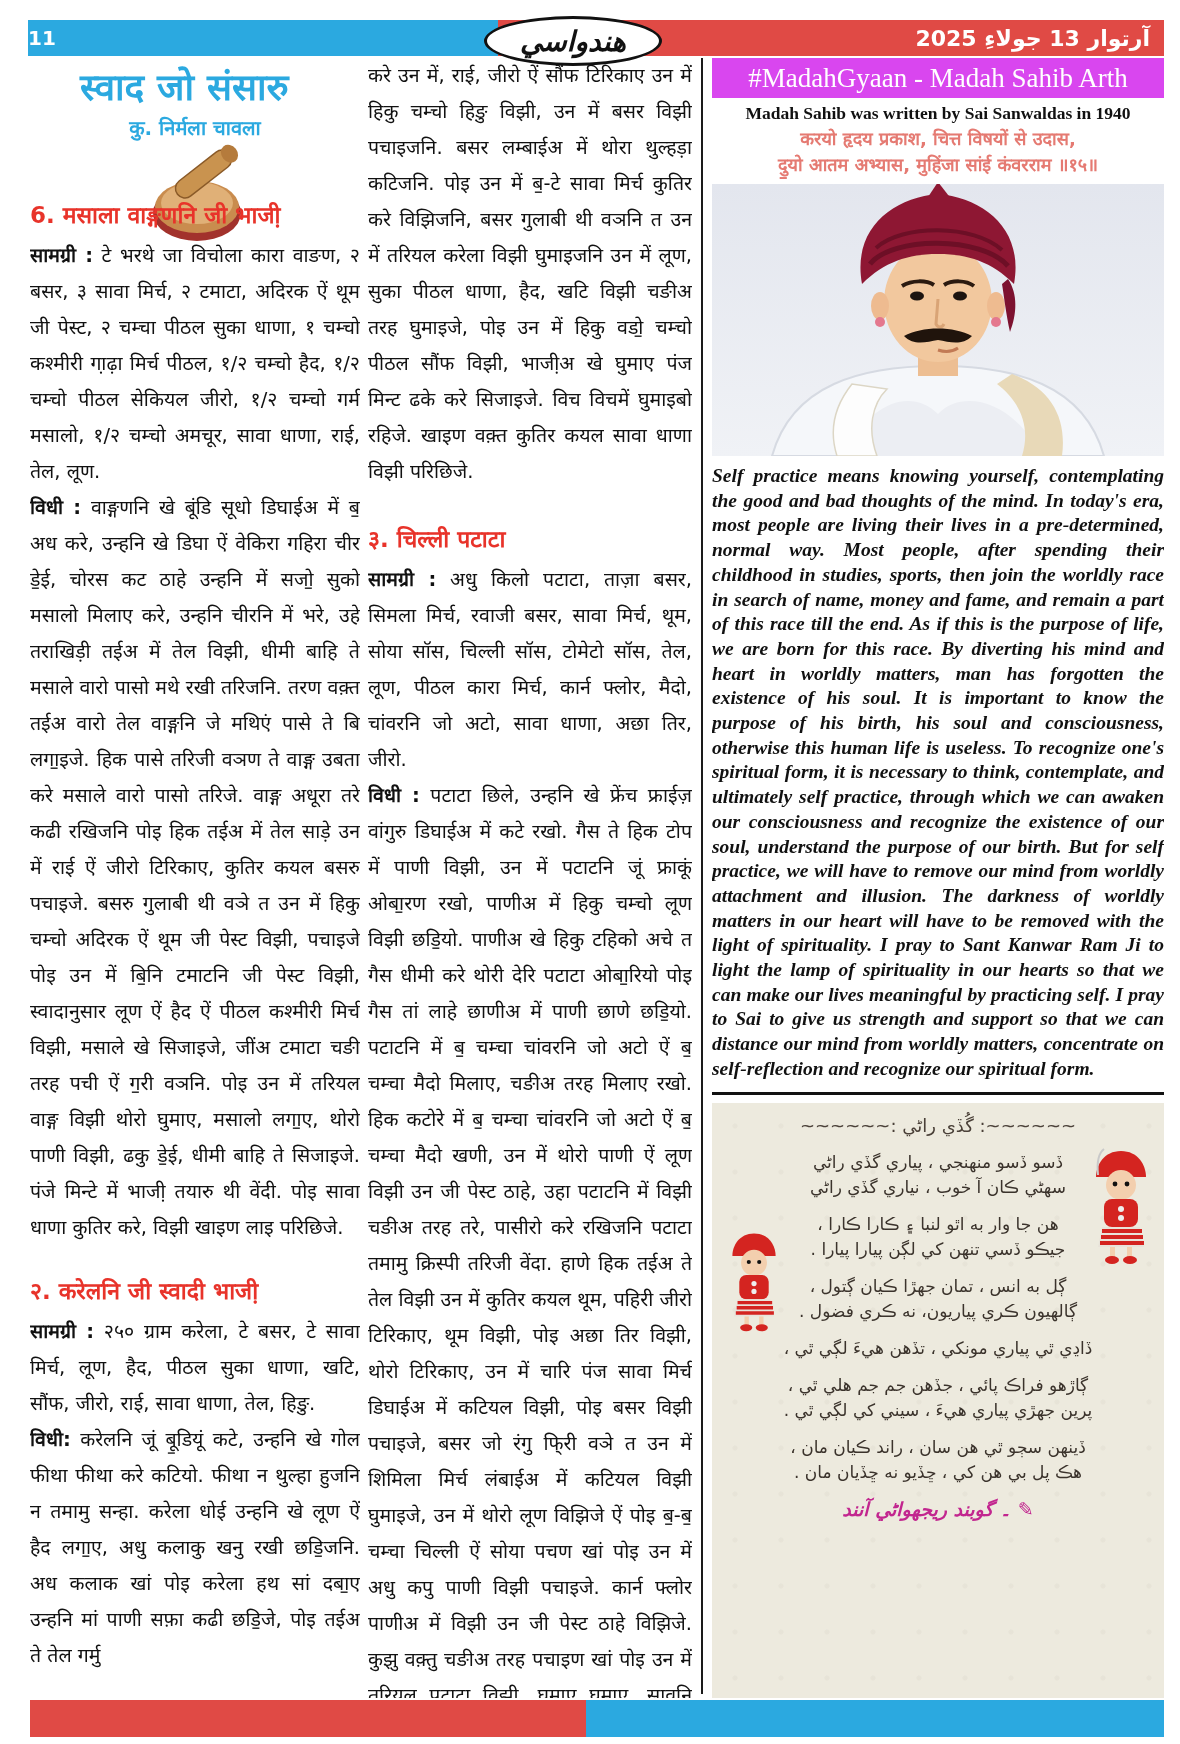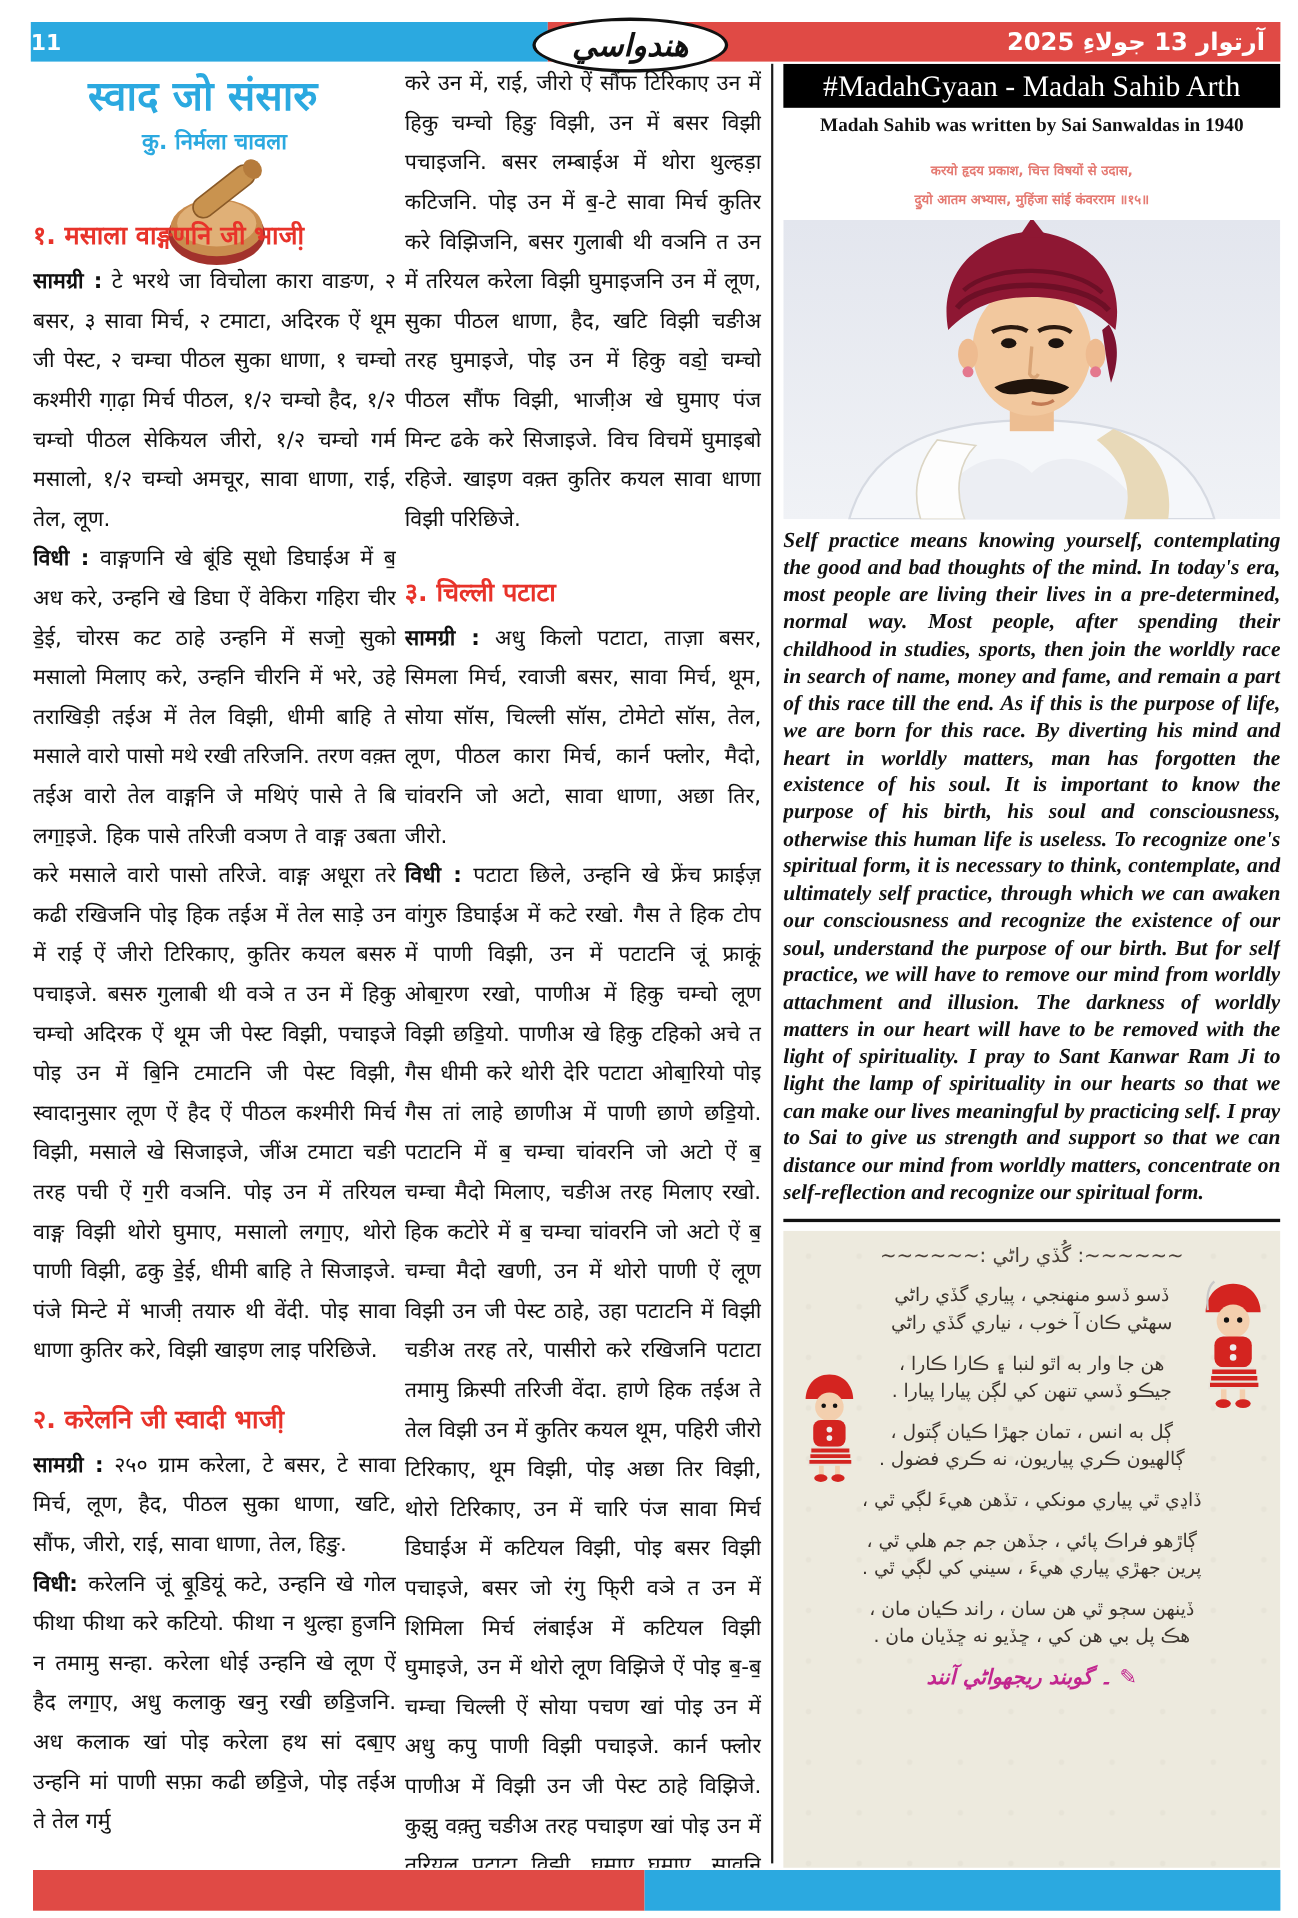--- a/index.html
+++ b/index.html
@@ -29,25 +29,25 @@
   .red-head{color:#e8332a;font-weight:bold;font-size:23px;line-height:30px;margin:14px 0 8px;}
   .lead{font-weight:bold;}
 
   
   .title-row{display:flex;align-items:center;height:128px;flex-direction:column;}
   .title-text{flex:1;}
   .col-title{color:#2ba9e0;font-weight:bold;font-size:37px;line-height:44px;margin:8px 0 4px;}
   .col-author{color:#2ba9e0;font-size:20px;font-weight:bold;text-align:center;width:230px;}
 
   
-  .banner{background:#000000;color:#fff;text-align:center;font-family:"Liberation Serif",serif;
+  .banner{background:#d946ef;color:#fff;text-align:center;font-family:"Liberation Serif",serif;
           font-size:27px;height:40px;line-height:40px;}
   .subtitle{text-align:center;font-weight:bold;font-size:17.5px;margin-top:5px;
             font-family:"Liberation Serif",serif;}
-  .verse{color:#e57a72;font-weight:bold;text-align:center;font-size:12px;line-height:26px;margin-top:18px;}
+  .verse{color:#e57a72;font-weight:bold;text-align:center;font-size:18px;line-height:26px;margin-top:2px;}
   .portrait-wrap{margin-top:6px;width:452px;height:272px;}
   .english{font-family:"Liberation Serif",serif;font-style:italic;font-weight:bold;
            font-size:19.5px;line-height:24.7px;text-align:justify;margin-top:8px;}
   .hrule{border:none;border-top:3px solid #111;margin:10px 0 0;}
   .poembox{position:relative;margin-top:8px;background:#edeade;height:708px;direction:rtl;
            text-align:center;color:#3b332c;font-size:17px;line-height:25px;padding:10px 8px 6px;
            box-sizing:border-box;
            background-image:radial-gradient(rgba(120,110,90,.05) 2px,transparent 3px);
            background-size:46px 46px;}
   .poem-title{font-size:18px;color:#4a4038;margin-bottom:12px;}
@@ -90,21 +90,21 @@
           <ellipse cx="56" cy="66" rx="42" ry="26" fill="#c98c4e"></ellipse>
           <ellipse cx="56" cy="62" rx="36" ry="21" fill="#e0b077"></ellipse>
           <g transform="rotate(-38 62 34)">
             <rect x="30" y="24" width="66" height="19" rx="9.5" fill="#c9934f" stroke="#8a5a28" stroke-width="1.5"></rect>
             <ellipse cx="96" cy="33.5" rx="8" ry="9.5" fill="#b57b3c"></ellipse>
           </g>
         </svg>
       </span>
     </div>
 
-    <div class="red-head">१. मसाला वाङ्गणनि जी भाजी़</div>
+    <div class="red-head">6. मसाला वाङ्गणनि जी भाजी़</div>
     <div class="btext">
       <p><span class="lead">सामग्री :</span>
          <span>टे भरथे जा विचोला कारा वाङण, २ बसर, ३ सावा मिर्च, २ टमाटा, अदिरक ऐं थूम जी पेस्ट, २ चम्चा पीठल सुका धाणा, १ चम्चो कश्मीरी गा़ढ़ा मिर्च पीठल, १/२ चम्चो हैद, १/२ चम्चो पीठल सेकियल जीरो, १/२ चम्चो गर्म मसालो, १/२ चम्चो अमचूर, सावा धाणा, राई, तेल, लूण.</span></p>
     </div>
     <div class="btext">
       <p><span class="lead">विधी :</span>
          <span>वाङ्गणनि खे बूंडि सूधो डिघाईअ में ब॒ अध करे, उन्हनि खे डिघा ऐं वेकिरा गहिरा चीर डे॒ई, चोरस कट ठाहे उन्हनि में सजो॒ सुको मसालो मिलाए करे, उन्हनि चीरनि में भरे, उहे तराखिड़ी तईअ में तेल विझी, धीमी बाहि ते मसाले वारो पासो मथे रखी तरिजनि. तरण वक़्त तईअ वारो तेल वाङ्गनि जे मथिएं पासे ते बि लगा॒इजे. हिक पासे तरिजी वञण ते वाङ्ग उबता करे मसाले वारो पासो तरिजे. वाङ्ग अधूरा तरे कढी रखिजनि पोइ हिक तईअ में तेल साड़े उन में राई ऐं जीरो टिरिकाए, कुतिर कयल बसरु पचाइजे. बसरु गुलाबी थी वञे त उन में हिकु चम्चो अदिरक ऐं थूम जी पेस्ट विझी, पचाइजे पोइ उन में बि॒नि टमाटनि जी पेस्ट विझी, स्वादानुसार लूण ऐं हैद ऐं पीठल कश्मीरी मिर्च विझी, मसाले खे सिजाइजे, जींअ टमाटा चङी तरह पची ऐं ग॒री वञनि. पोइ उन में तरियल वाङ्ग विझी थोरो घुमाए, मसालो लगा॒ए, थोरो पाणी विझी, ढकु डे॒ई, धीमी बाहि ते सिजाइजे. पंजे मिन्टे में भाजी़ तयारु थी वेंदी. पोइ सावा धाणा कुतिर करे, विझी खाइण लाइ परिछिजे.</span></p>
     </div>
 
     <div class="red-head" style="margin-top:30px;">२. करेलनि जी स्वादी भाजी़</div>

